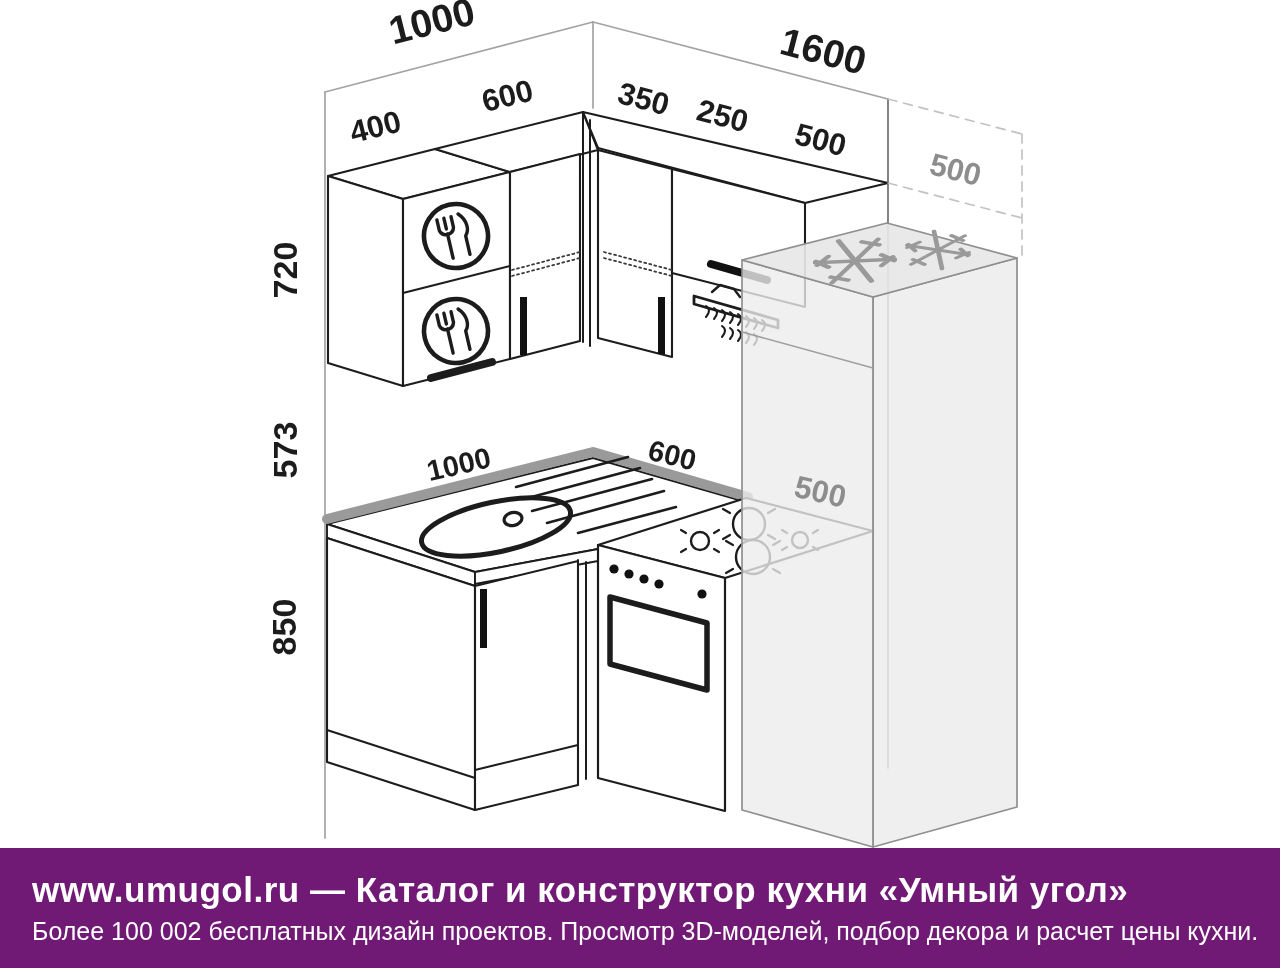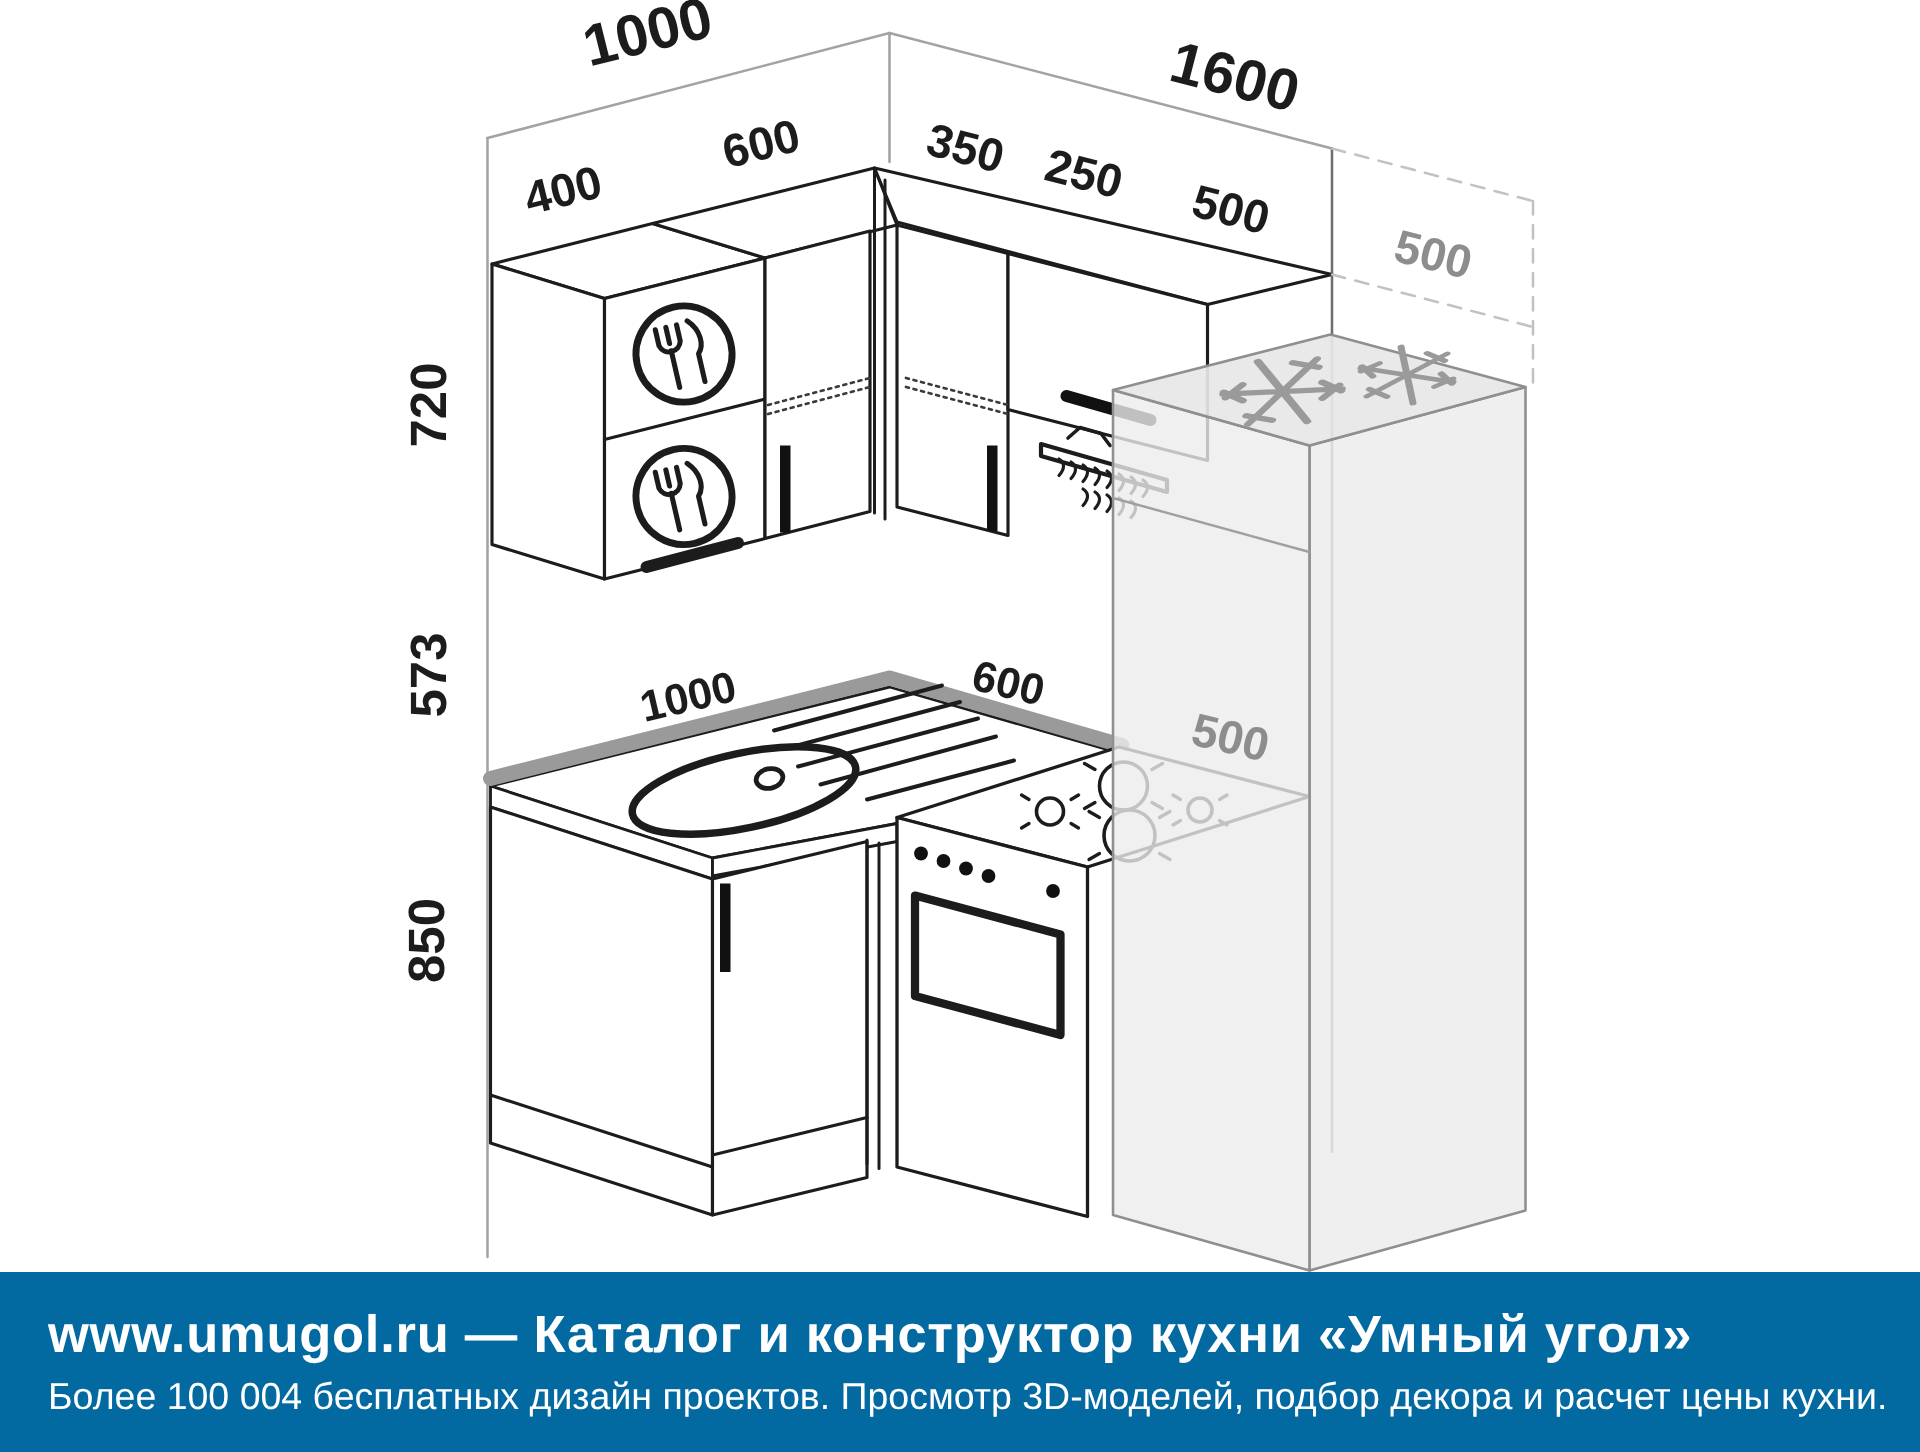--- a/index.html
+++ b/index.html
@@ -3,21 +3,21 @@
 <meta charset="utf-8">
 <style>
   html,body{margin:0;padding:0;background:#fff;}
   #stage{position:relative;width:1280px;height:968px;background:#ffffff;overflow:hidden;
          font-family:"Liberation Sans",sans-serif;}
   #drawing{position:absolute;left:0;top:0;}
   .dimlabel{font-family:"Liberation Sans","DejaVu Sans",sans-serif;font-weight:700;fill:#1c1c1c;}
   .dimlabel.big{font-size:39px;}
   .dimlabel.mid{font-size:31px;}
   .dimlabel.gray{fill:#8d8d8d;}
-  #footer{position:absolute;left:0;top:848px;width:1280px;height:120px;background:#0369a1;
+  #footer{position:absolute;left:0;top:848px;width:1280px;height:120px;background:#701a75;
           color:#ffffff;display:flex;flex-direction:column;justify-content:center;
           padding-left:32px;box-sizing:border-box;gap:7px;}
   #footer .l1{font-size:35px;font-weight:700;letter-spacing:.5px;white-space:nowrap;}
   #footer .l2{font-size:25px;font-weight:400;white-space:nowrap;}
   svg line,svg polygon,svg path,svg ellipse,svg circle,svg polyline{vector-effect:none;}
 </style>
 </head>
 <body>
 
 <div id="stage">
@@ -217,16 +217,16 @@
     <text class="dimlabel mid" x="461" y="474" transform="rotate(-13 461 474)" style="font-size:29px">1000</text>
     <text class="dimlabel mid" x="670" y="465" transform="rotate(13.5 670 465)" style="font-size:29px">600</text>
 
     <text class="dimlabel mid gray" x="953" y="180" transform="rotate(14 953 180)">500</text>
     <text class="dimlabel mid gray" x="818" y="502" transform="rotate(13 818 502)">500</text>
   </g>
 </svg>
 
 <div id="footer">
   <div class="l1">www.umugol.ru — Каталог и конструктор кухни «Умный угол»</div>
-  <div class="l2">Более 100 004 бесплатных дизайн проектов. Просмотр 3D-моделей, подбор декора и расчет цены кухни.</div>
+  <div class="l2">Более 100 002 бесплатных дизайн проектов. Просмотр 3D-моделей, подбор декора и расчет цены кухни.</div>
 </div>
 
 </div>
 
 </body></html>

